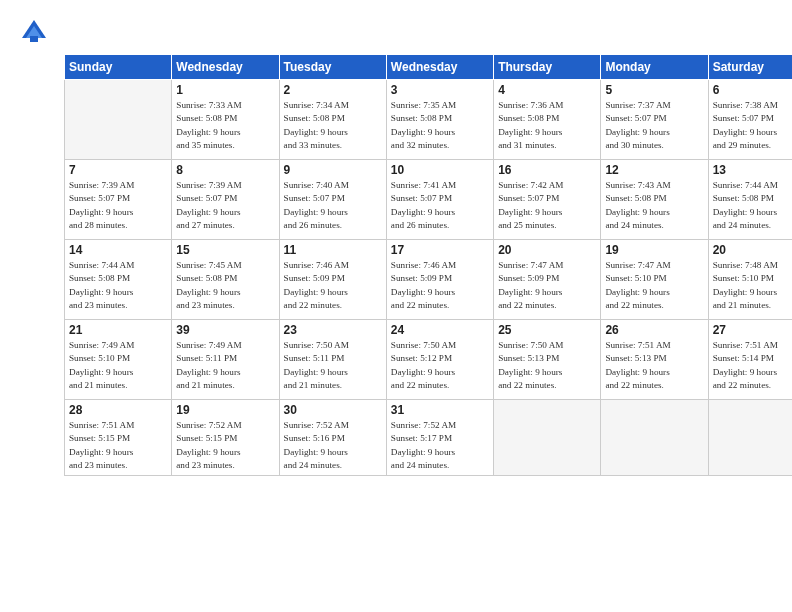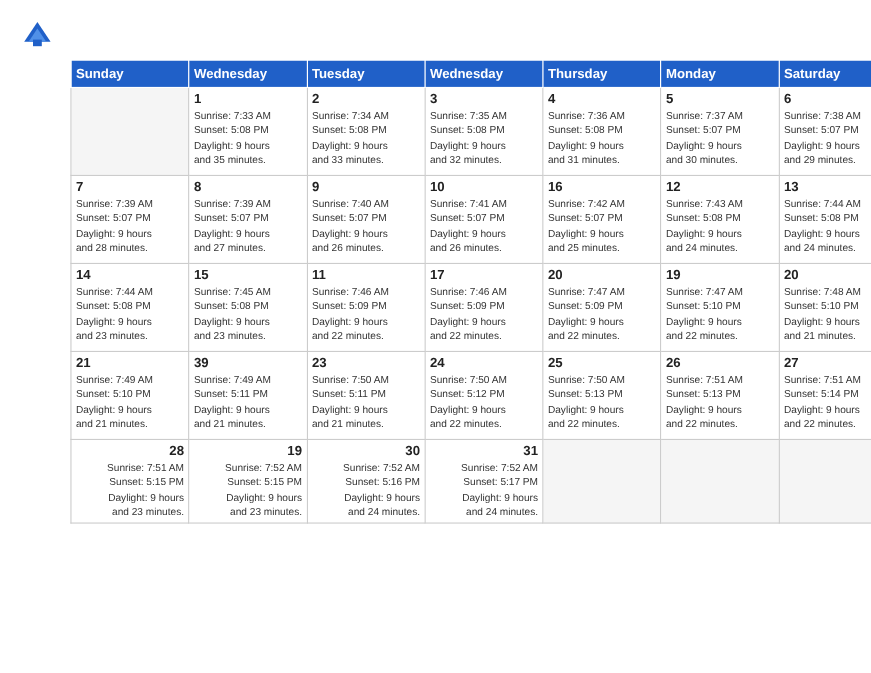--- a/index.html
+++ b/index.html
@@ -81,33 +81,33 @@
       padding: 3px 4px;
       width: calc(100% / 7);
       height: 80px;
       background: #fff;
     }
     .calendar td.empty {
       background: #f5f5f5;
     }
     .calendar tr:last-child td {
       height: 70px;
-      text-align: right;
     }
     .day-num {
       font-size: 12px;
       font-weight: bold;
       color: #222;
       display: block;
       margin-bottom: 2px;
     }
     .day-info {
       color: #333;
       font-size: 9.2px;
       line-height: 1.45;
+      font-family: Liberation Serif, serif;
     }
   </style>
 </head>
 <body>
 
 <div class="page">
   <div class="header-row">
     <div class="logo">
       <svg class="logo-icon" viewBox="0 0 28 28">
         <polygon points="14,2 26,20 2,20" fill="#2060c8"></polygon>

